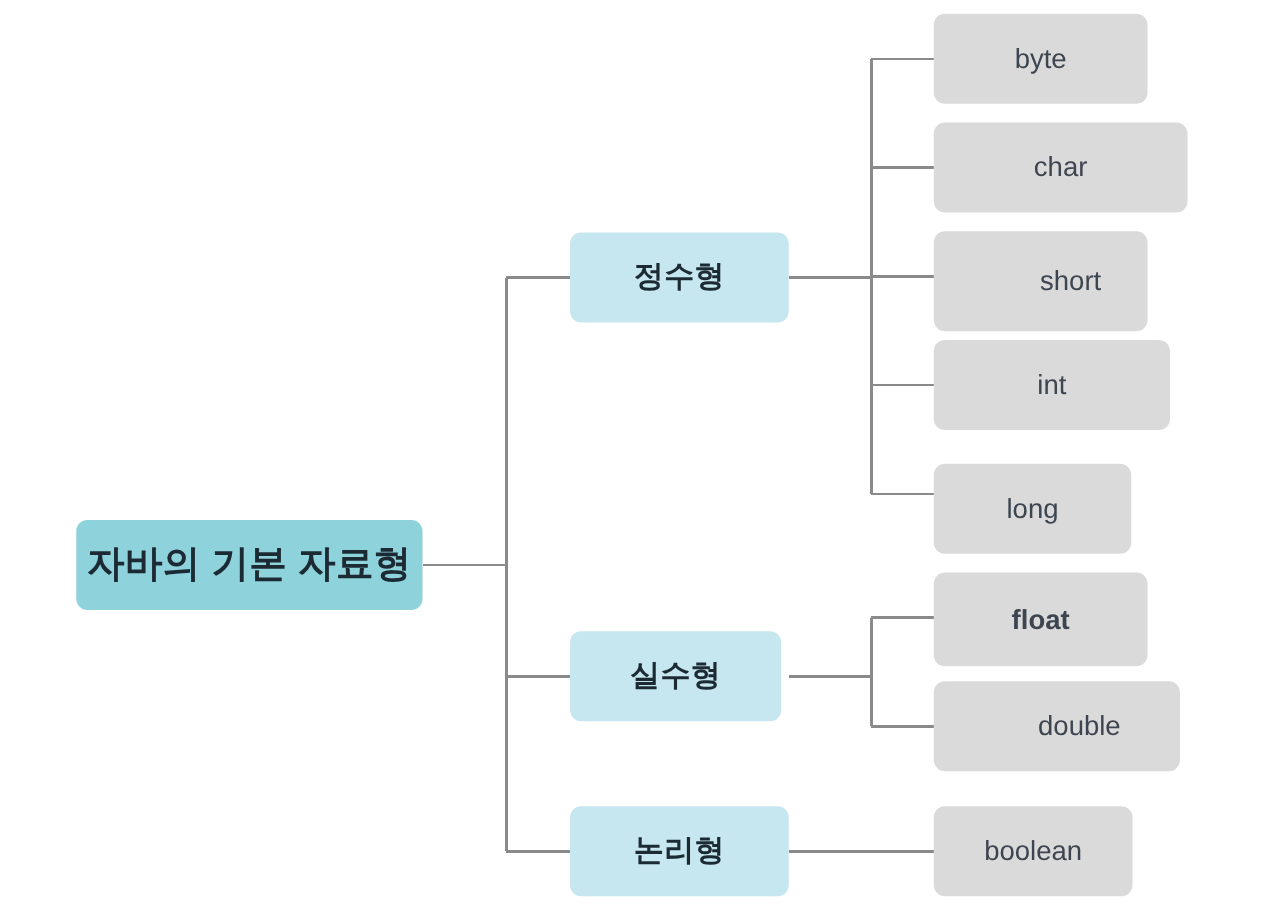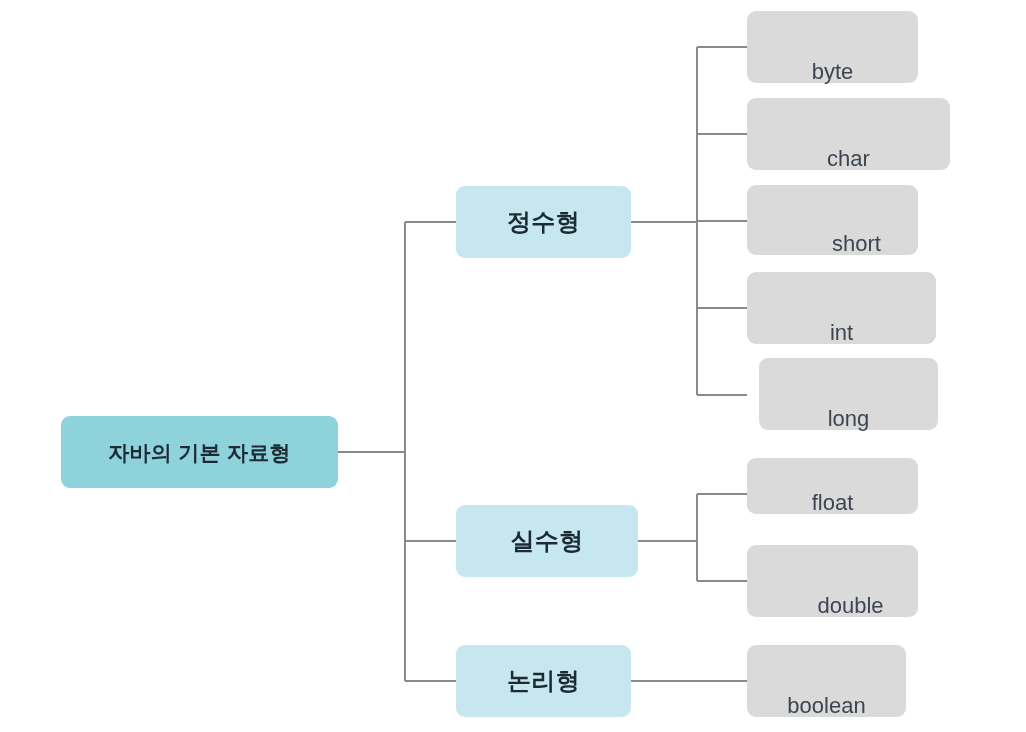--- a/index.html
+++ b/index.html
@@ -34,37 +34,36 @@
     align-items: center;
     justify-content: center;
     border-radius: 9px;
     text-align: center;
     white-space: nowrap;
     z-index: 2;
   }
   .node-root {
     background: #8ed2dc;
     color: #1c2a33;
-    font-size: 21px;
+    font-size: 30px;
     font-weight: 700;
     letter-spacing: 0.3px;
   }
   .node-branch {
     background: #c6e7f0;
     color: #1c2a33;
     font-size: 24px;
     font-weight: 600;
     letter-spacing: 0.3px;
   }
   .node-leaf {
     background: #dadada;
     color: #3d4550;
     font-size: 22px;
     font-weight: 400;
-    align-items: flex-end;
   }
   .node-label {
     display: block;
     line-height: 1;
   }
 </style>
 </head>
 <body>
 
 <div id="diagram">
@@ -93,36 +92,36 @@
       </div>
       <div class="node node-branch" style="left: 456px; top: 186px; width: 175px; height: 72px;">
         <span class="node-label">정수형</span>
       </div>
       <div class="node node-leaf" style="left: 747px; top: 11px; width: 171px; height: 72px;">
         <span class="node-label">byte</span>
       </div>
       <div class="node node-leaf" style="left: 747px; top: 98px; width: 203px; height: 72px;">
         <span class="node-label">char</span>
       </div>
-      <div class="node node-leaf" style="left: 747px; top: 185px; width: 171px; height: 70px; padding-left: 48px;">
+      <div class="node node-leaf" style="left: 747px; top: 185px; width: 171px; height: 80px; padding-left: 48px;">
         <span class="node-label">short</span>
       </div>
       <div class="node node-leaf" style="left: 747px; top: 272px; width: 189px; height: 72px;">
         <span class="node-label">int</span>
       </div>
-      <div class="node node-leaf" style="left: 747px; top: 358px; width: 179px; height: 72px; margin-left: 12px;">
+      <div class="node node-leaf" style="left: 747px; top: 371px; width: 158px; height: 72px;">
         <span class="node-label">long</span>
       </div>
-      <div class="node node-branch" style="left: 456px; top: 505px; width: 182px; height: 72px;">
+      <div class="node node-branch" style="left: 456px; top: 505px; width: 169px; height: 72px;">
         <span class="node-label">실수형</span>
       </div>
-      <div class="node node-leaf" style="left: 747px; top: 458px; width: 171px; height: 56px;">
+      <div class="node node-leaf" style="left: 747px; top: 458px; width: 171px; height: 75px; font-weight: bold;">
         <span class="node-label">float</span>
       </div>
-      <div class="node node-leaf" style="left: 747px; top: 545px; width: 171px; height: 72px; padding-left: 36px;">
+      <div class="node node-leaf" style="left: 747px; top: 545px; width: 197px; height: 72px; padding-left: 36px;">
         <span class="node-label">double</span>
       </div>
       <div class="node node-branch" style="left: 456px; top: 645px; width: 175px; height: 72px;">
         <span class="node-label">논리형</span>
       </div>
       <div class="node node-leaf" style="left: 747px; top: 645px; width: 159px; height: 72px;">
         <span class="node-label">boolean</span>
       </div>
     </div>
 </div>

